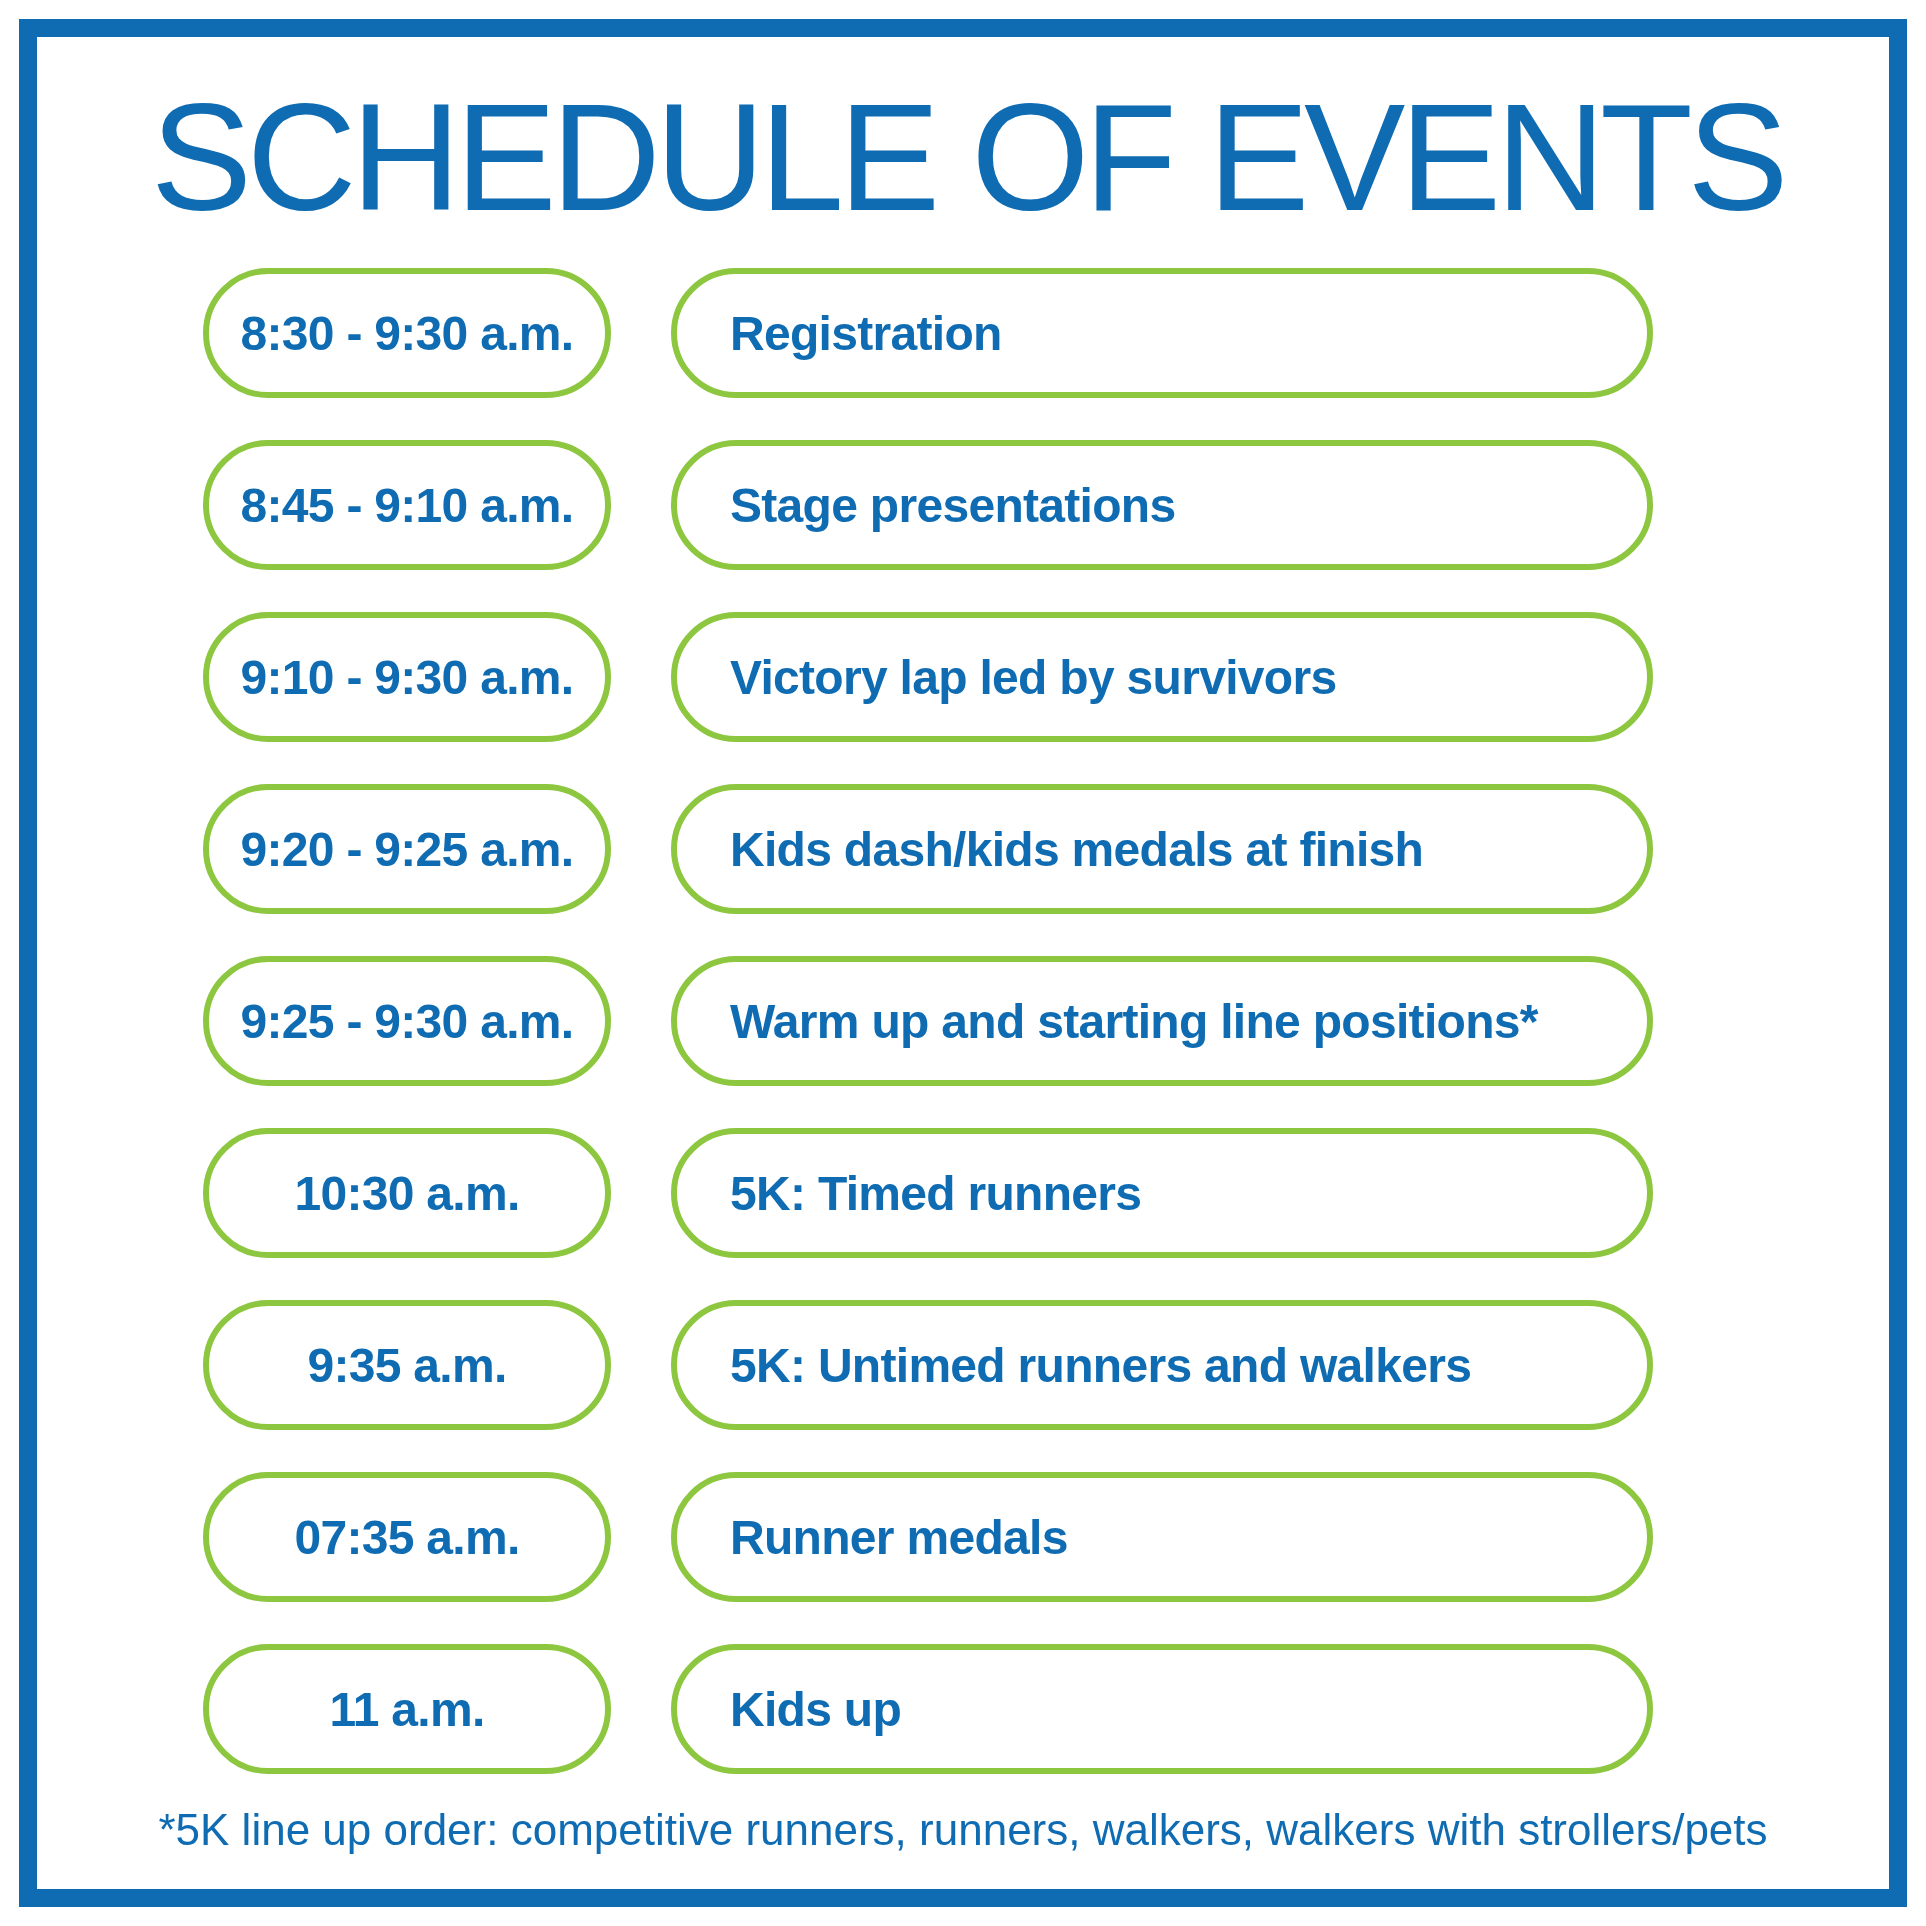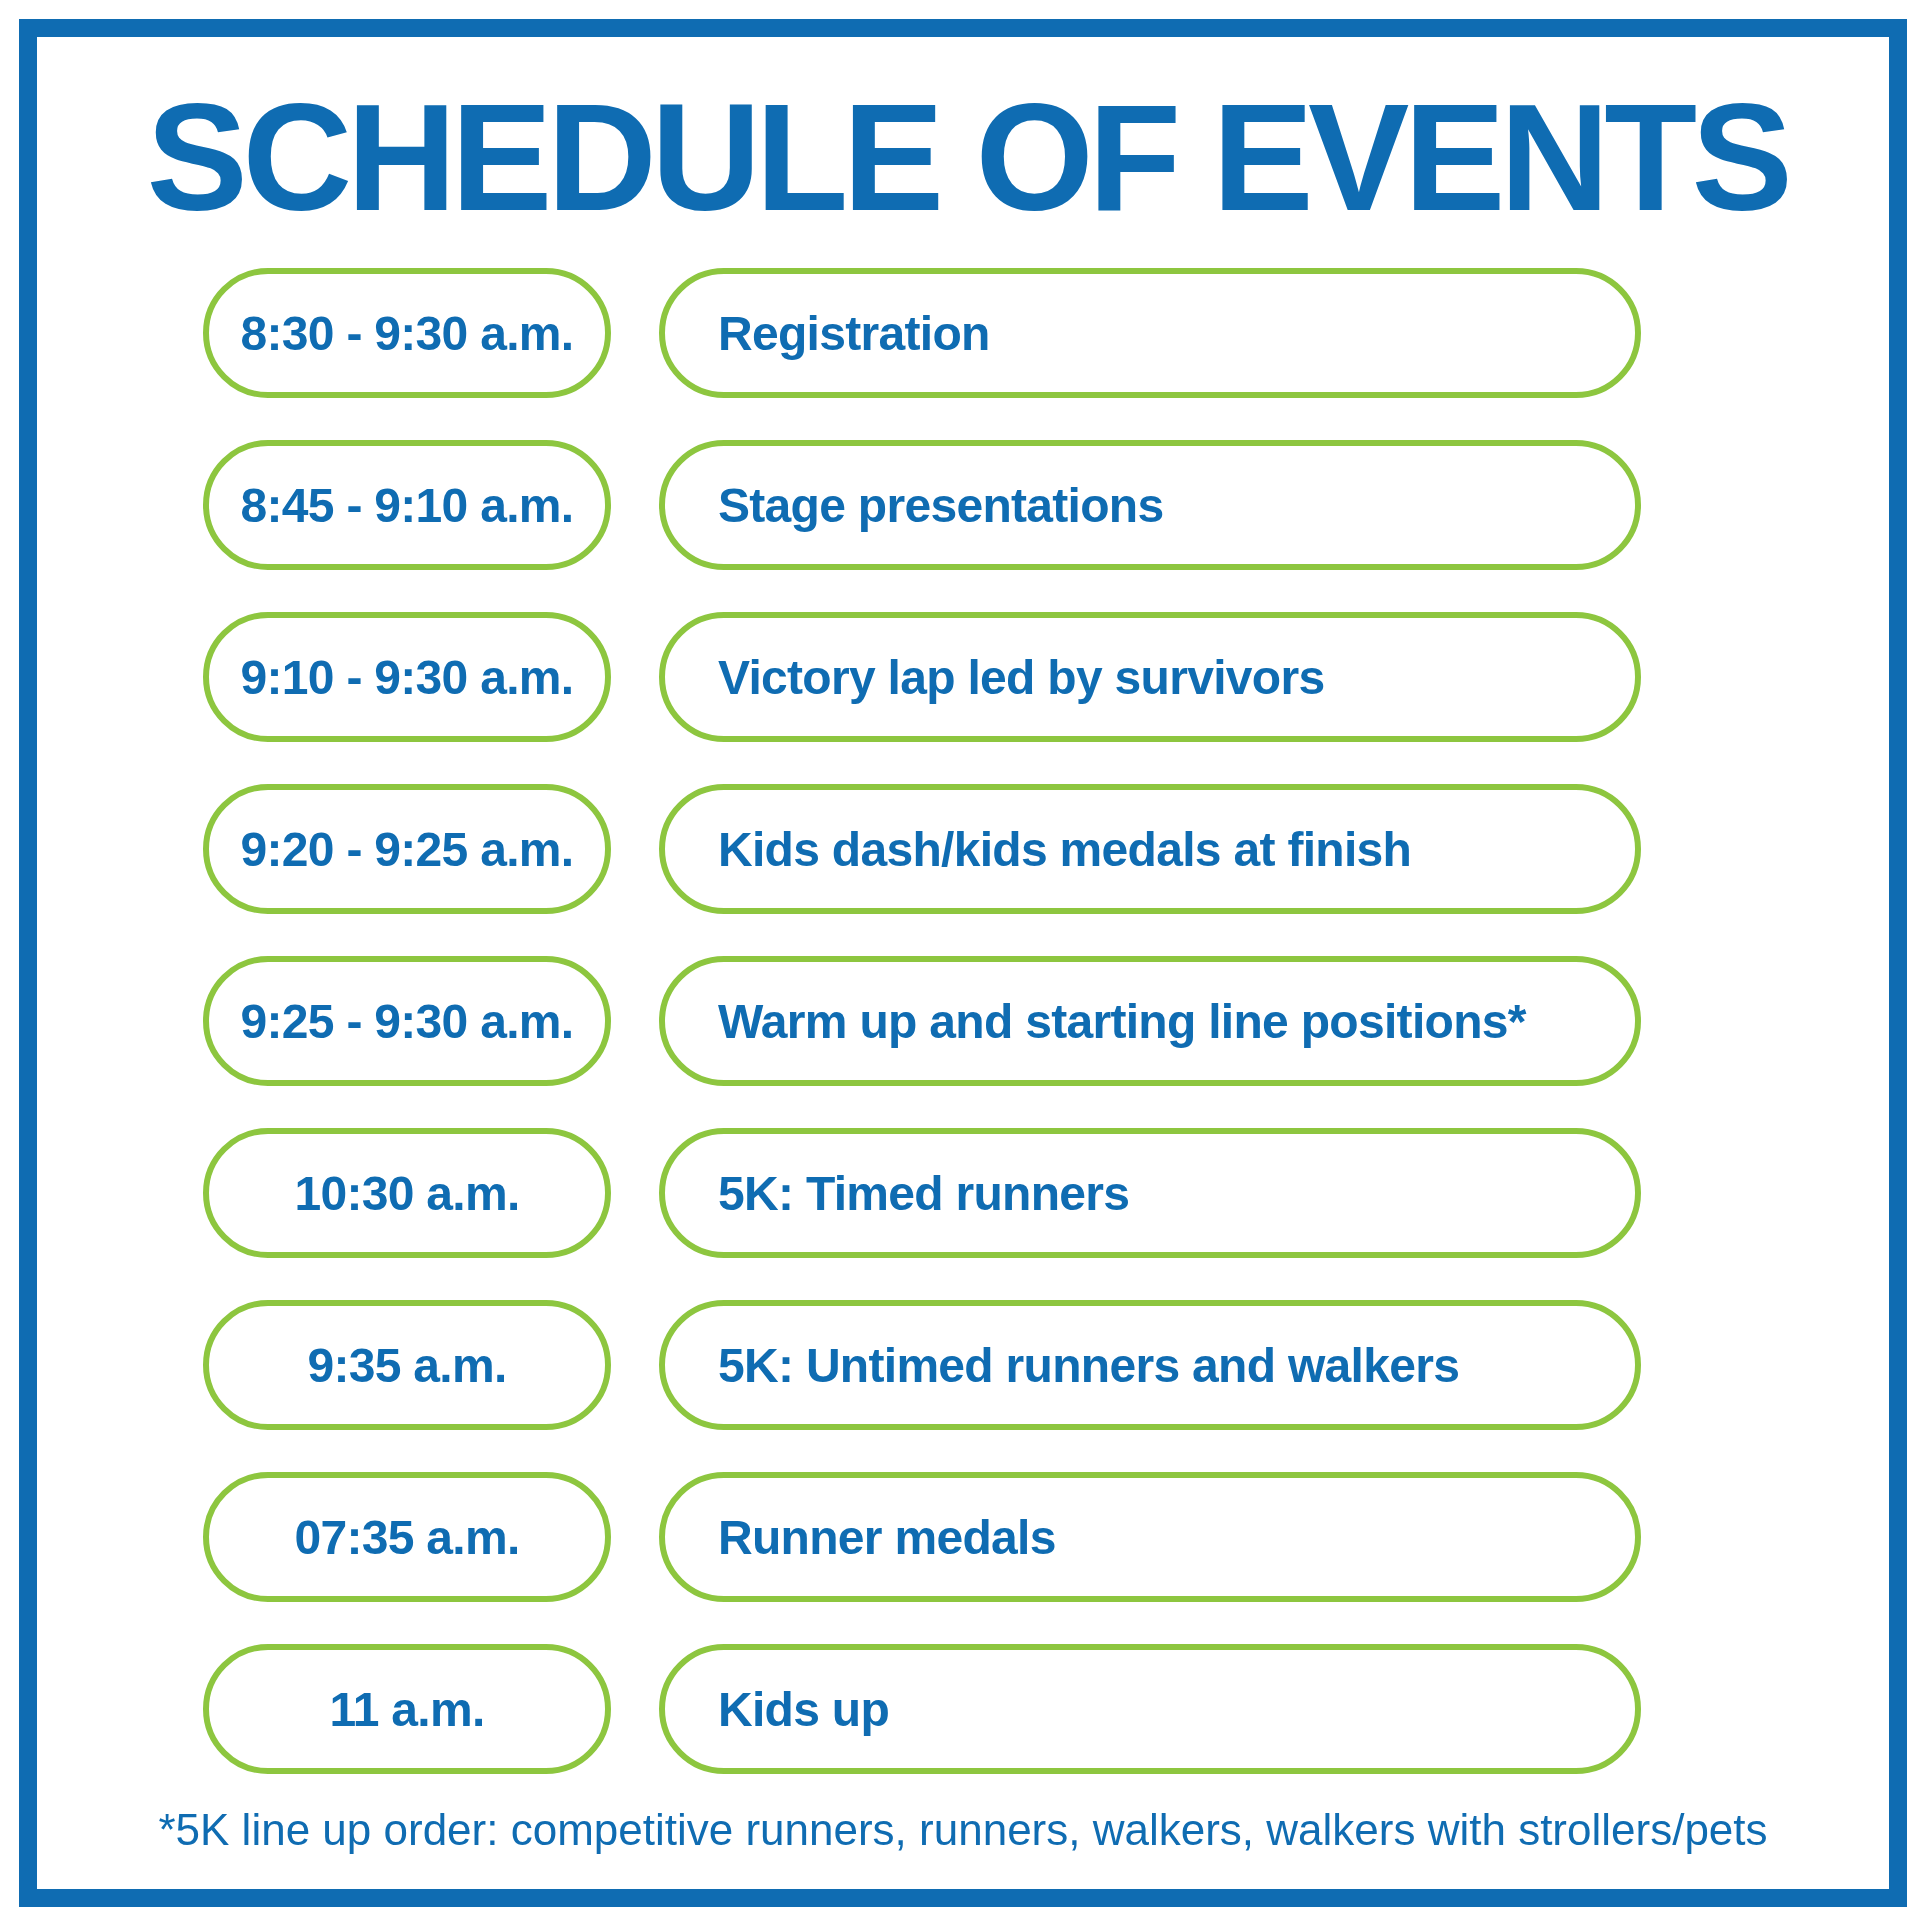--- a/index.html
+++ b/index.html
@@ -24,31 +24,31 @@
   }
   .title {
     position: absolute;
     top: 66px;
     left: 8px; right: 0;
     text-align: center;
     white-space: nowrap;
     color: var(--blue);
     font-size: 152px;
     line-height: 1.2;
-    font-weight: bold;
+    font-weight: normal;
     letter-spacing: -5.5px;
   }
   .rows {
     position: absolute;
     left: 203px;
     top: 268px;
   }
   .row {
     display: flex;
-    gap: 48px;
+    gap: 60px;
     margin-bottom: 42px;
   }
   .pill {
     height: 130px;
     border: 6.8px solid var(--green);
     border-radius: 65px;
     display: flex;
     align-items: center;
     color: var(--blue);
     font-weight: bold;

